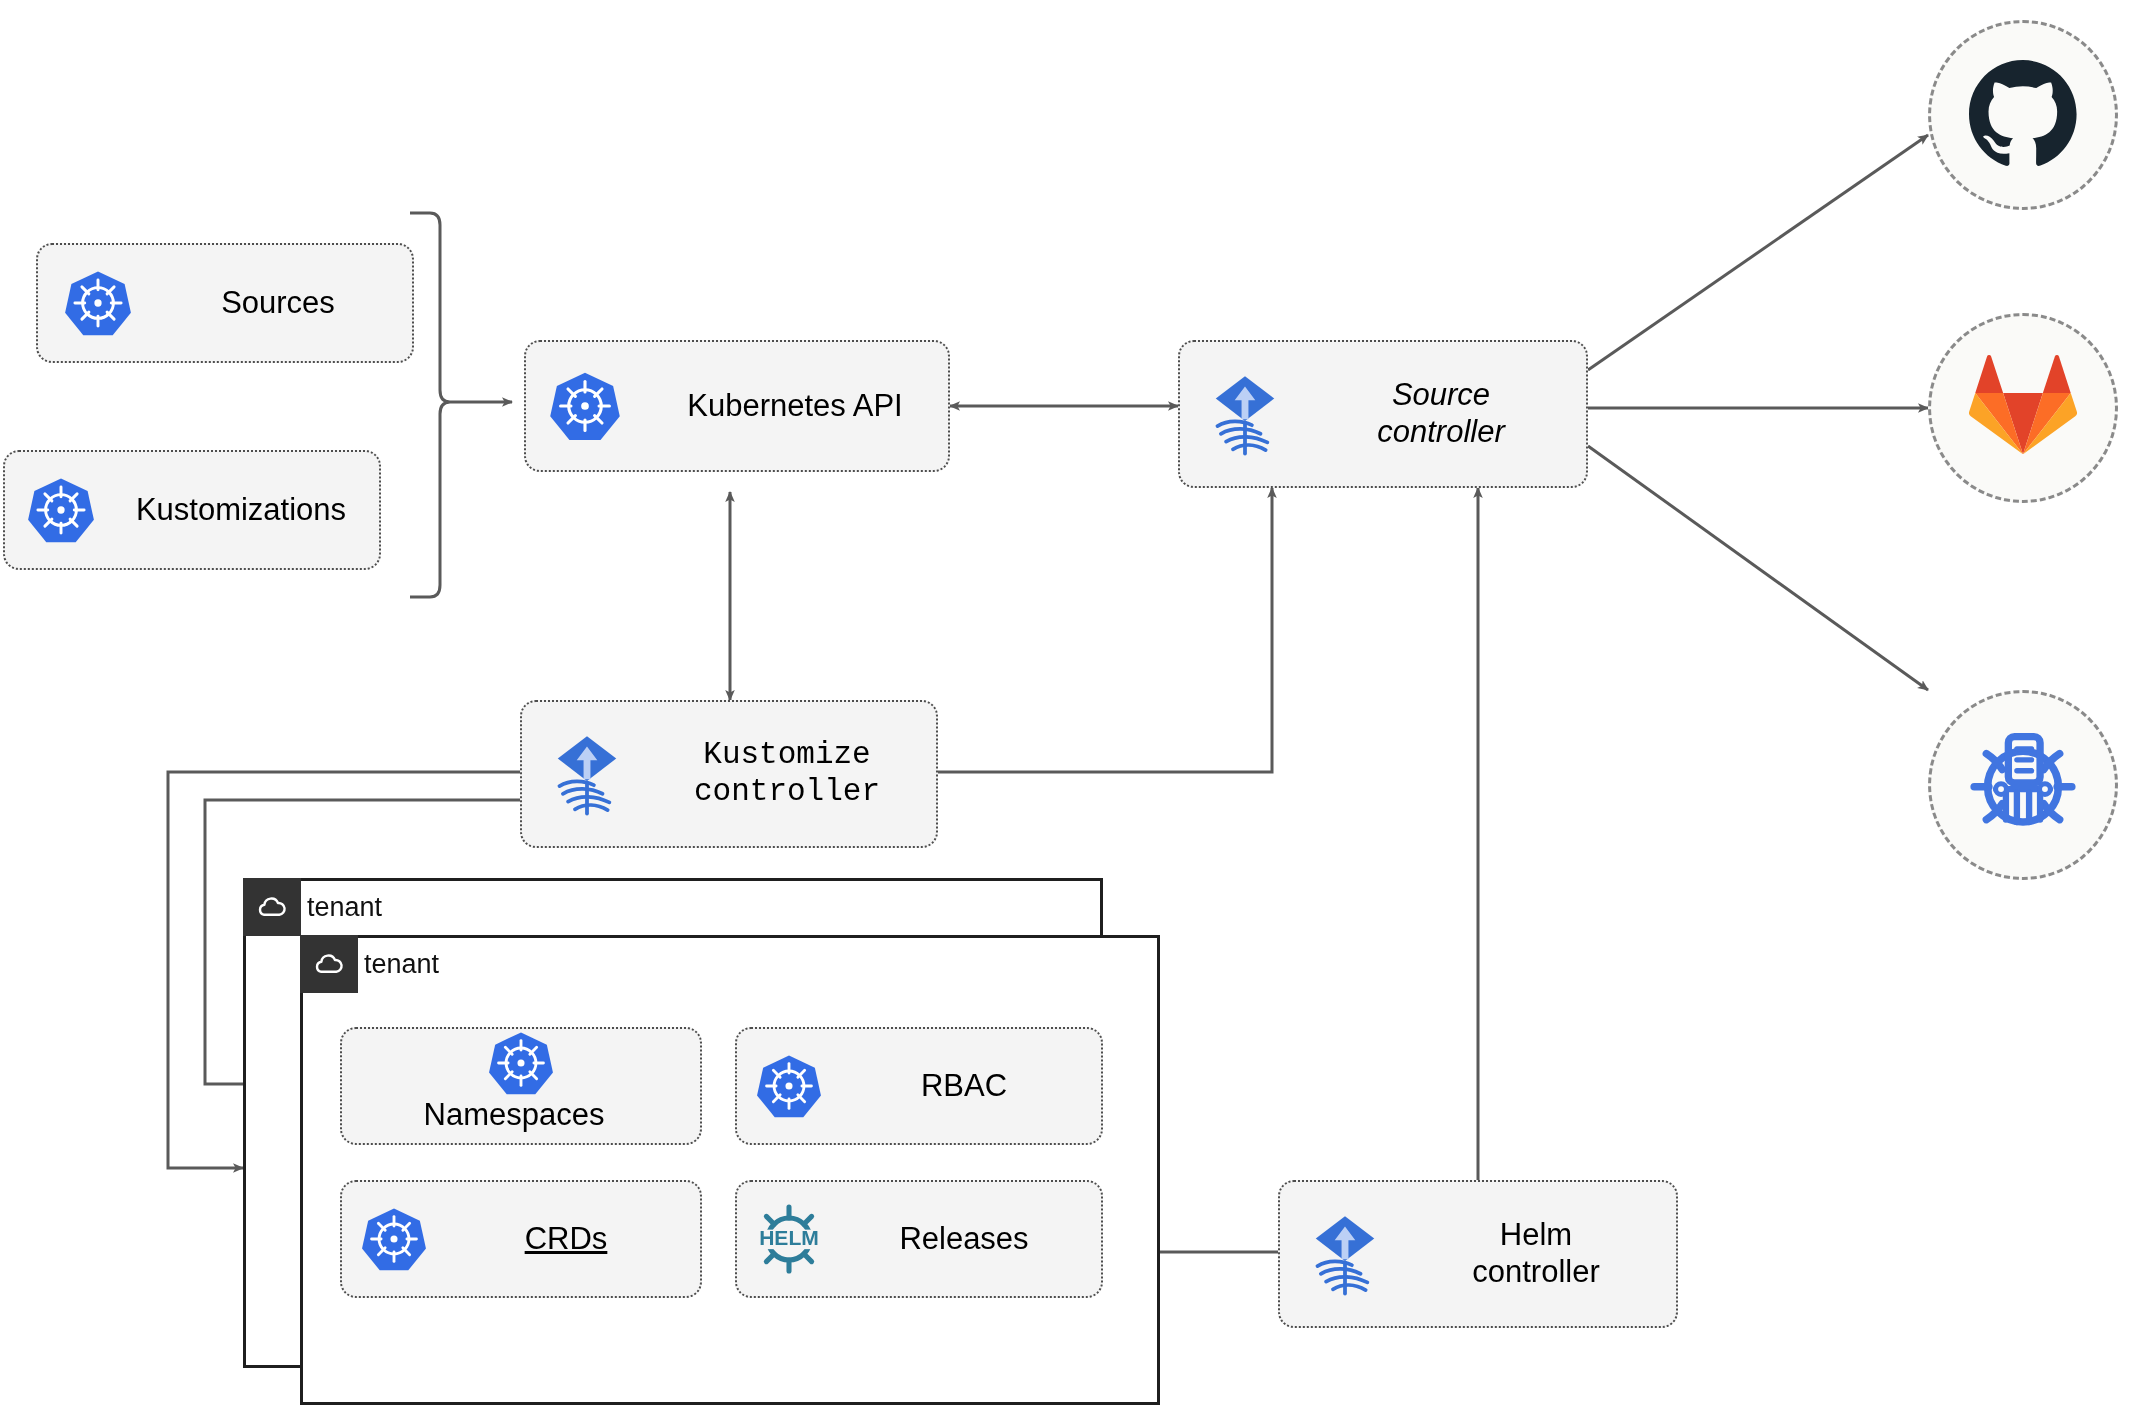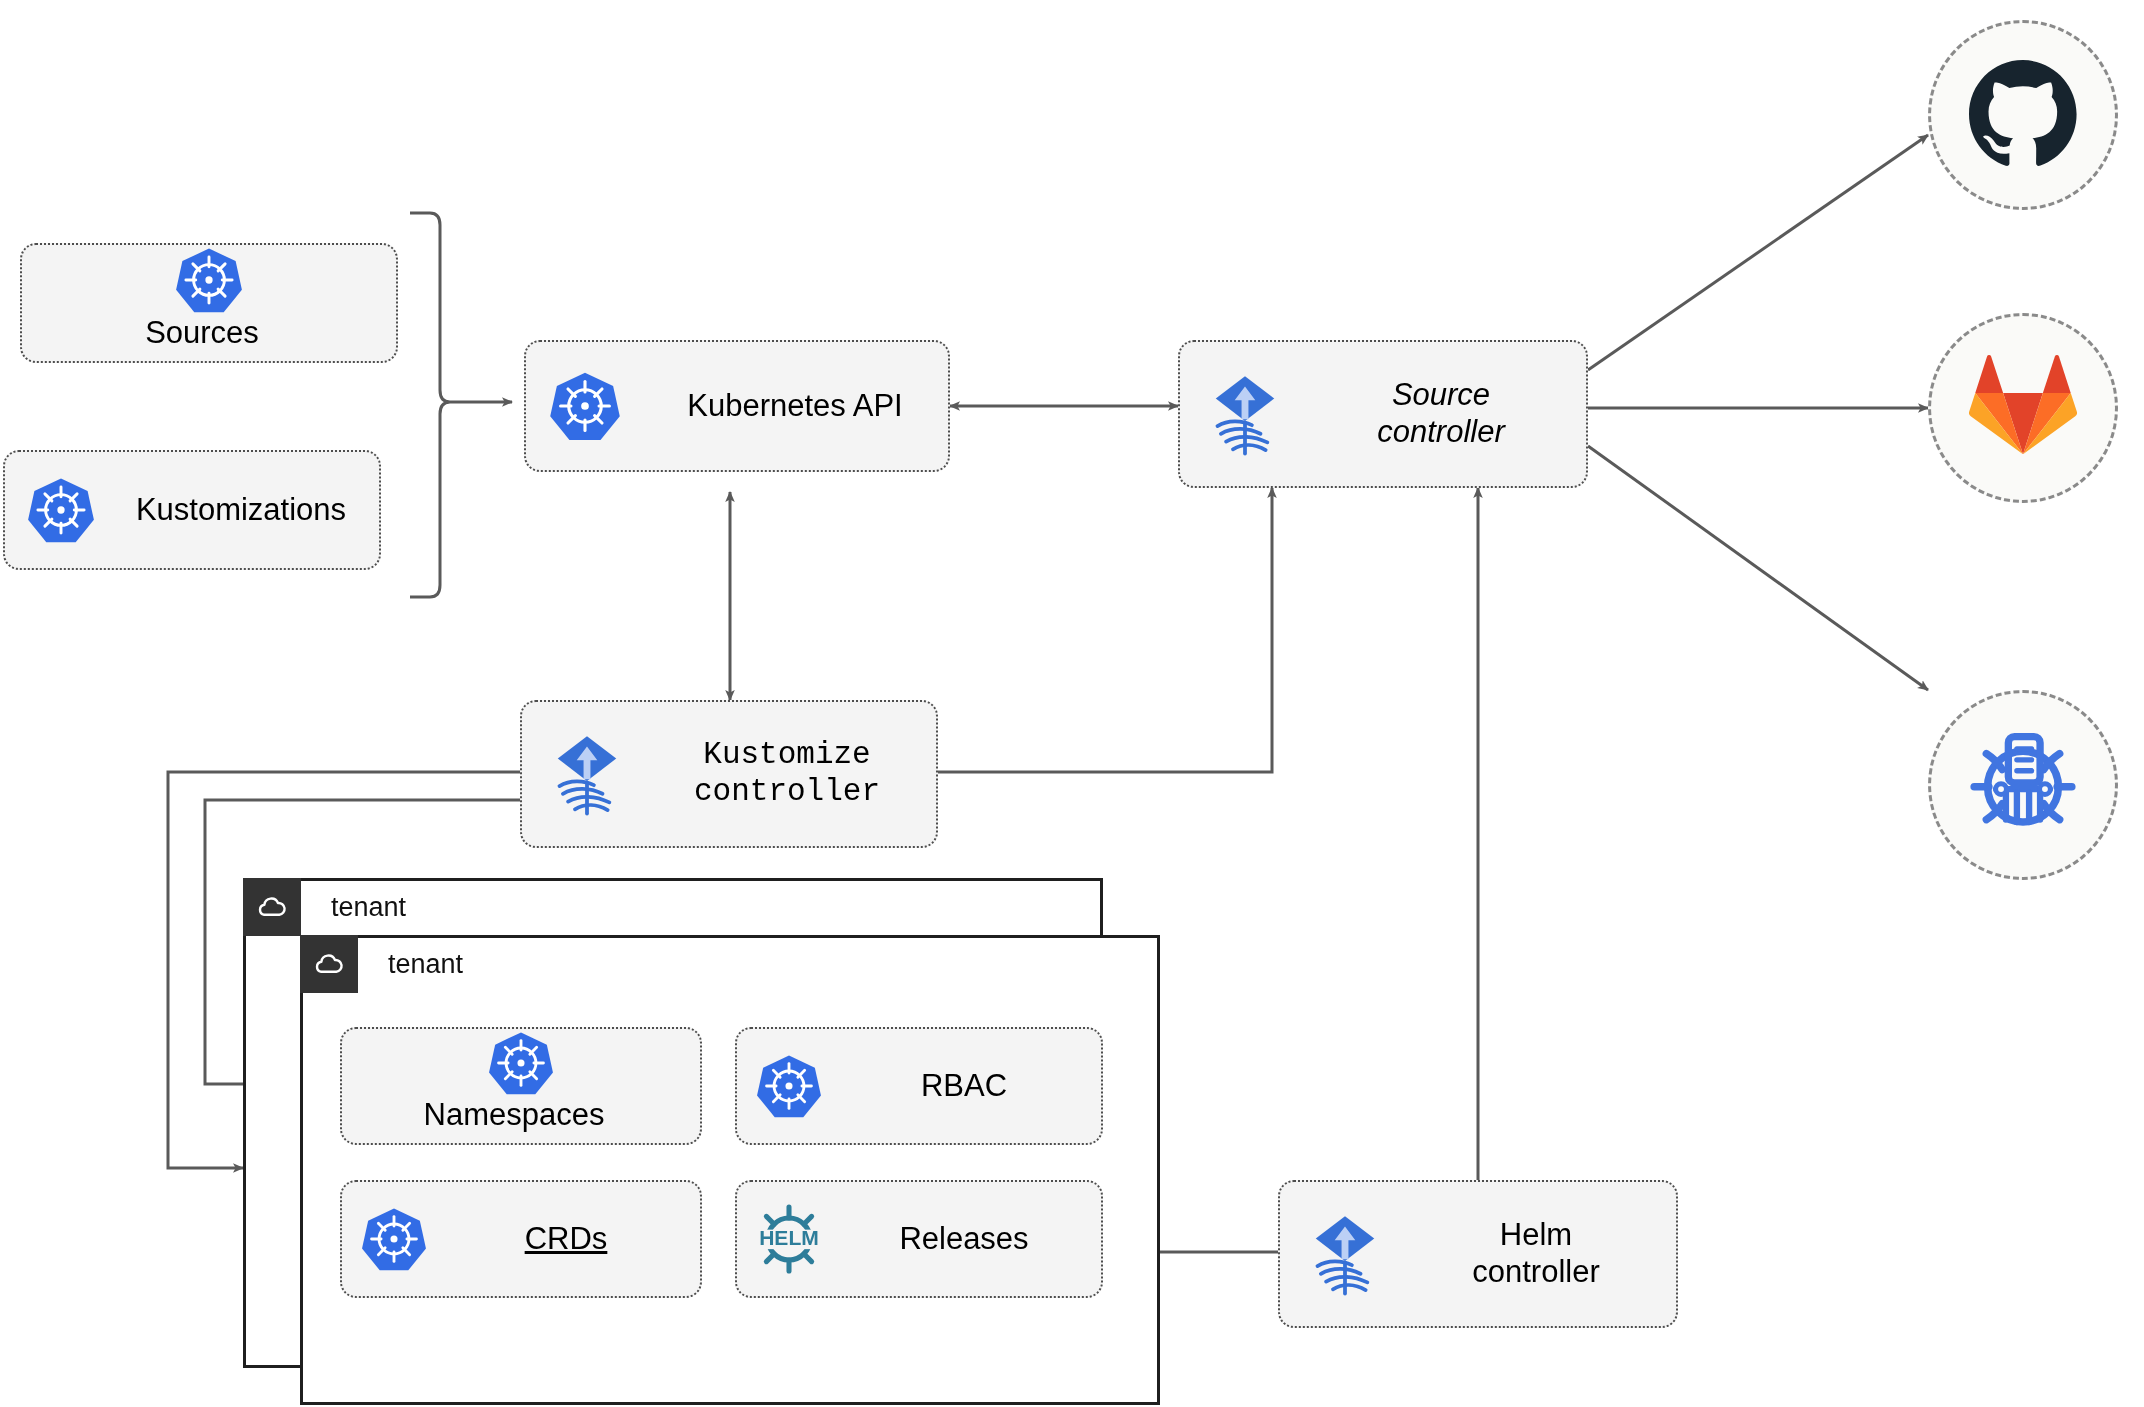--- a/index.html
+++ b/index.html
@@ -84,21 +84,21 @@
     height: 58px;
     background: #333333;
     display: flex;
     align-items: center;
     justify-content: center;
     flex: 0 0 auto;
   }
   .tenant-title {
     color: #111111;
     font-size: 27px;
-    padding-left: 30px;
+    padding-left: 6px;
     white-space: nowrap;
   }
 </style>
 </head>
 <body>
 
 <div id="canvas">
 
   <svg id="edges" viewBox="0 0 2144 1407">
     <defs>
@@ -156,21 +156,21 @@
       <div class="tenant-badge">
         <svg width="34" height="34" viewBox="0 0 24 24" fill="none" stroke="#ffffff" stroke-width="1.7" stroke-linejoin="round">
           <path d="M6.5,17.5 A3.6,3.6 0 0,1 6.6,10.4 A5,5 0 0,1 16.2,9.2
                    A3.9,3.9 0 0,1 17.2,17.5 Z"></path>
         </svg>
       </div>
       <span class="tenant-title">tenant</span>
     </div>
   </div>
 
-  <div class="card" style="left:20px; top:243px; width:378px; height:120px;flex-direction:column;">
+  <div class="card" style="left:36px; top:243px; width:378px; height:120px;">
     <span class="glyph" style="width:120px;">
       <svg width="70" height="70" viewBox="0 0 100 100">
         <polygon points="50,5 88,23 97,64 71,96 29,96 3,64 12,23" fill="#326ce5"></polygon>
         <g fill="none" stroke="#ffffff" stroke-width="4.2" stroke-linecap="round">
           <circle cx="50" cy="50" r="22"></circle>
           <circle cx="50" cy="50" r="5.2" fill="#ffffff" stroke="none"></circle>
           <line x1="50" y1="17" x2="50" y2="31"></line>
           <line x1="50" y1="69" x2="50" y2="83"></line>
           <line x1="17" y1="50" x2="31" y2="50"></line>
           <line x1="69" y1="50" x2="83" y2="50"></line>

